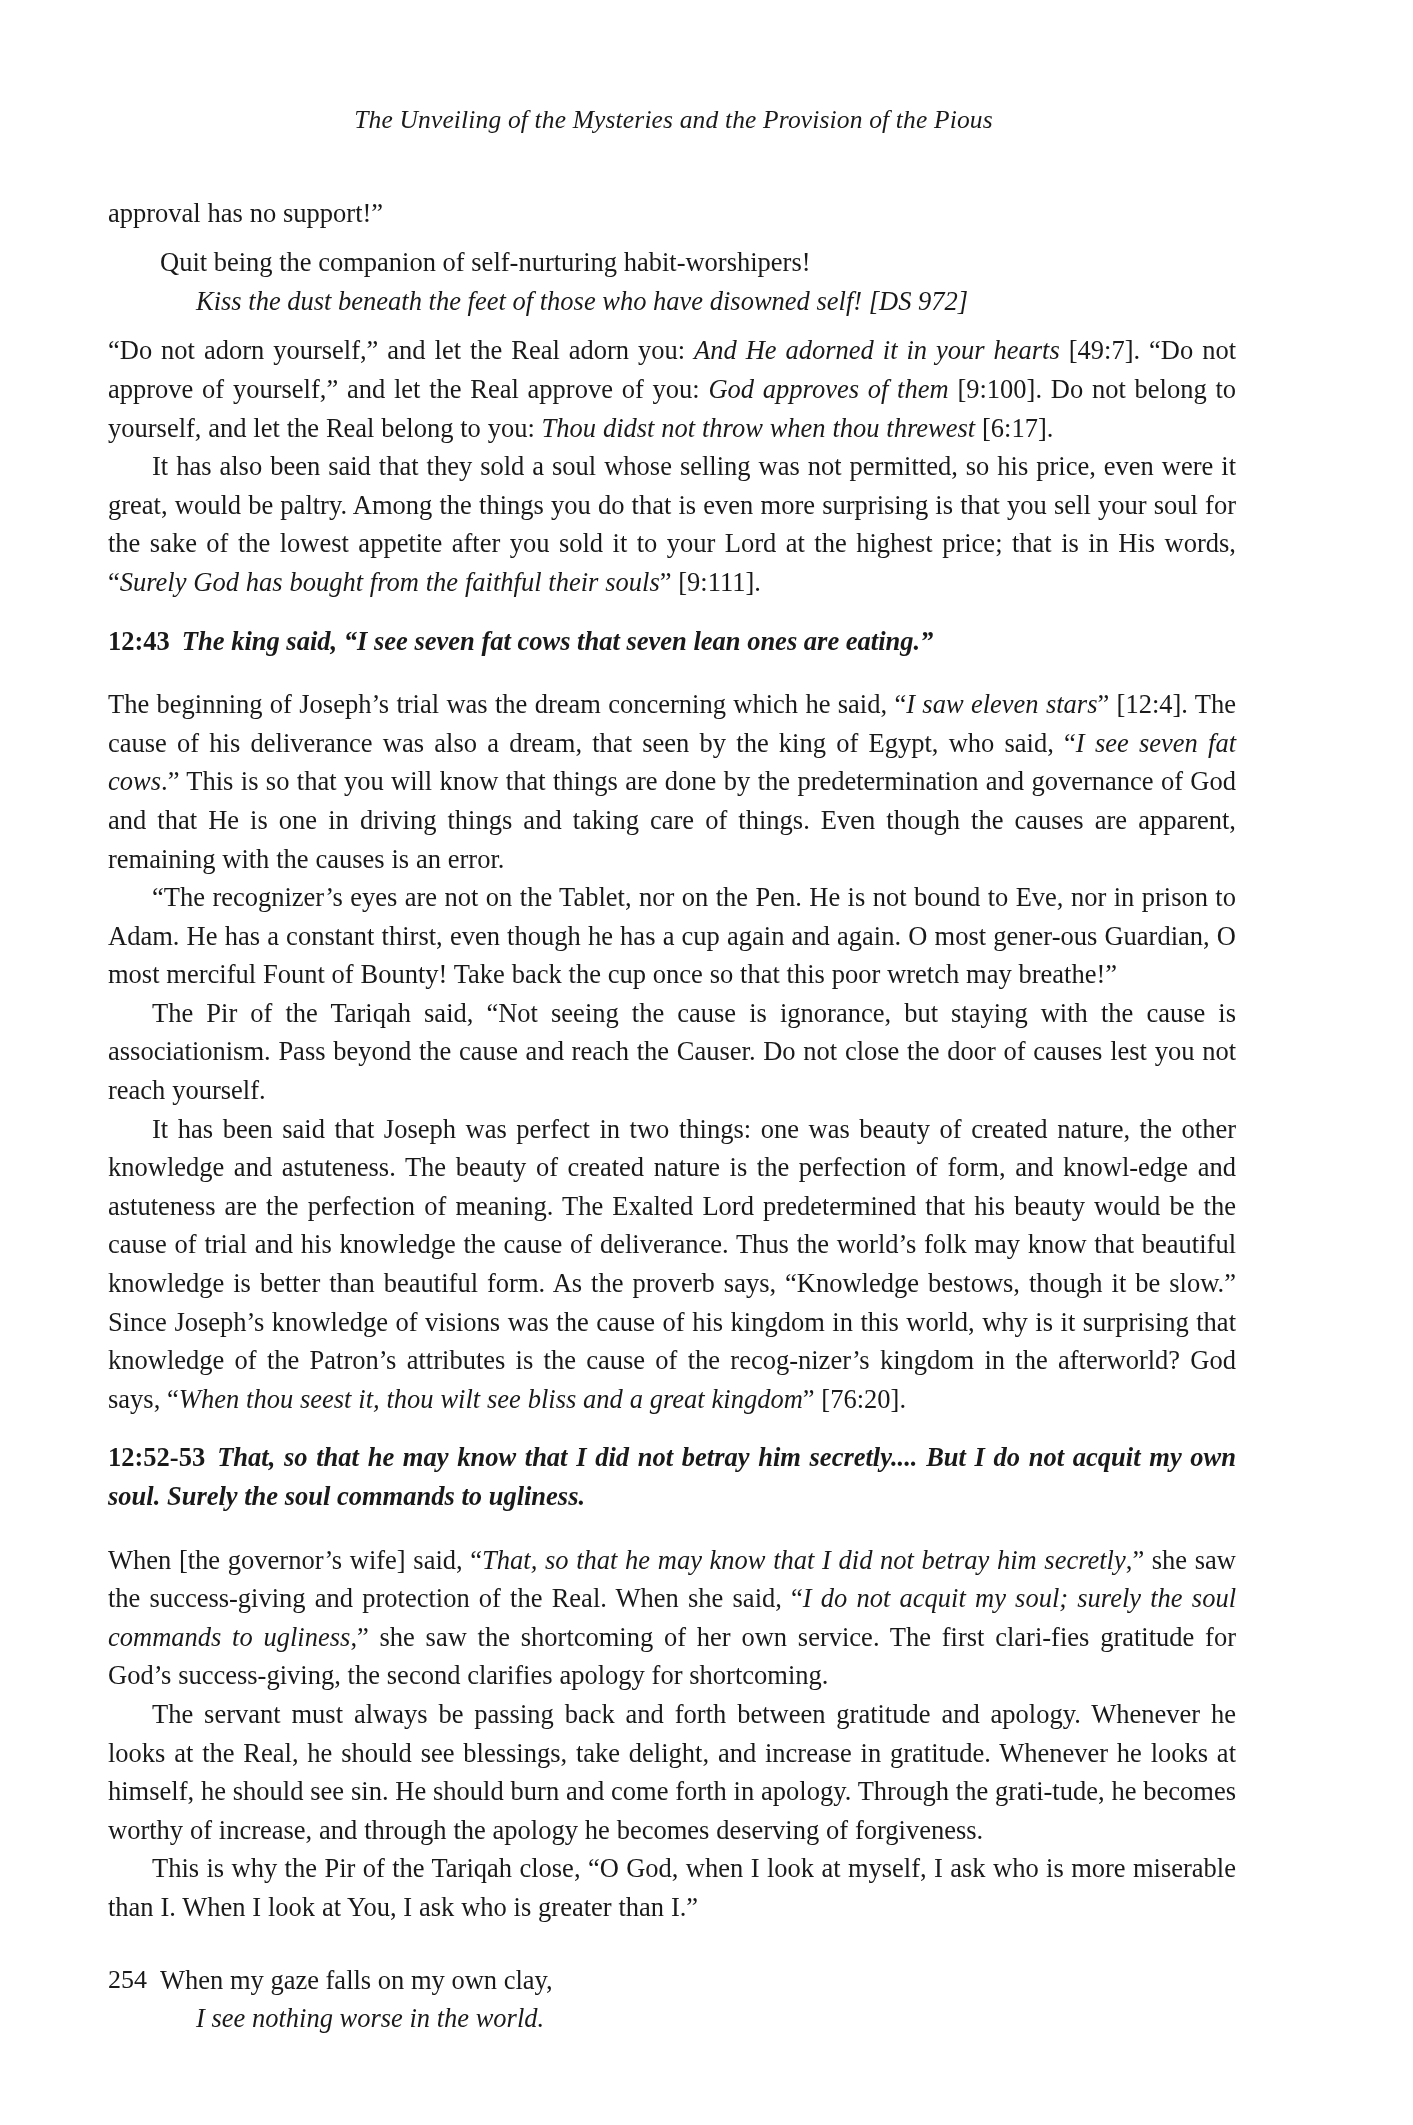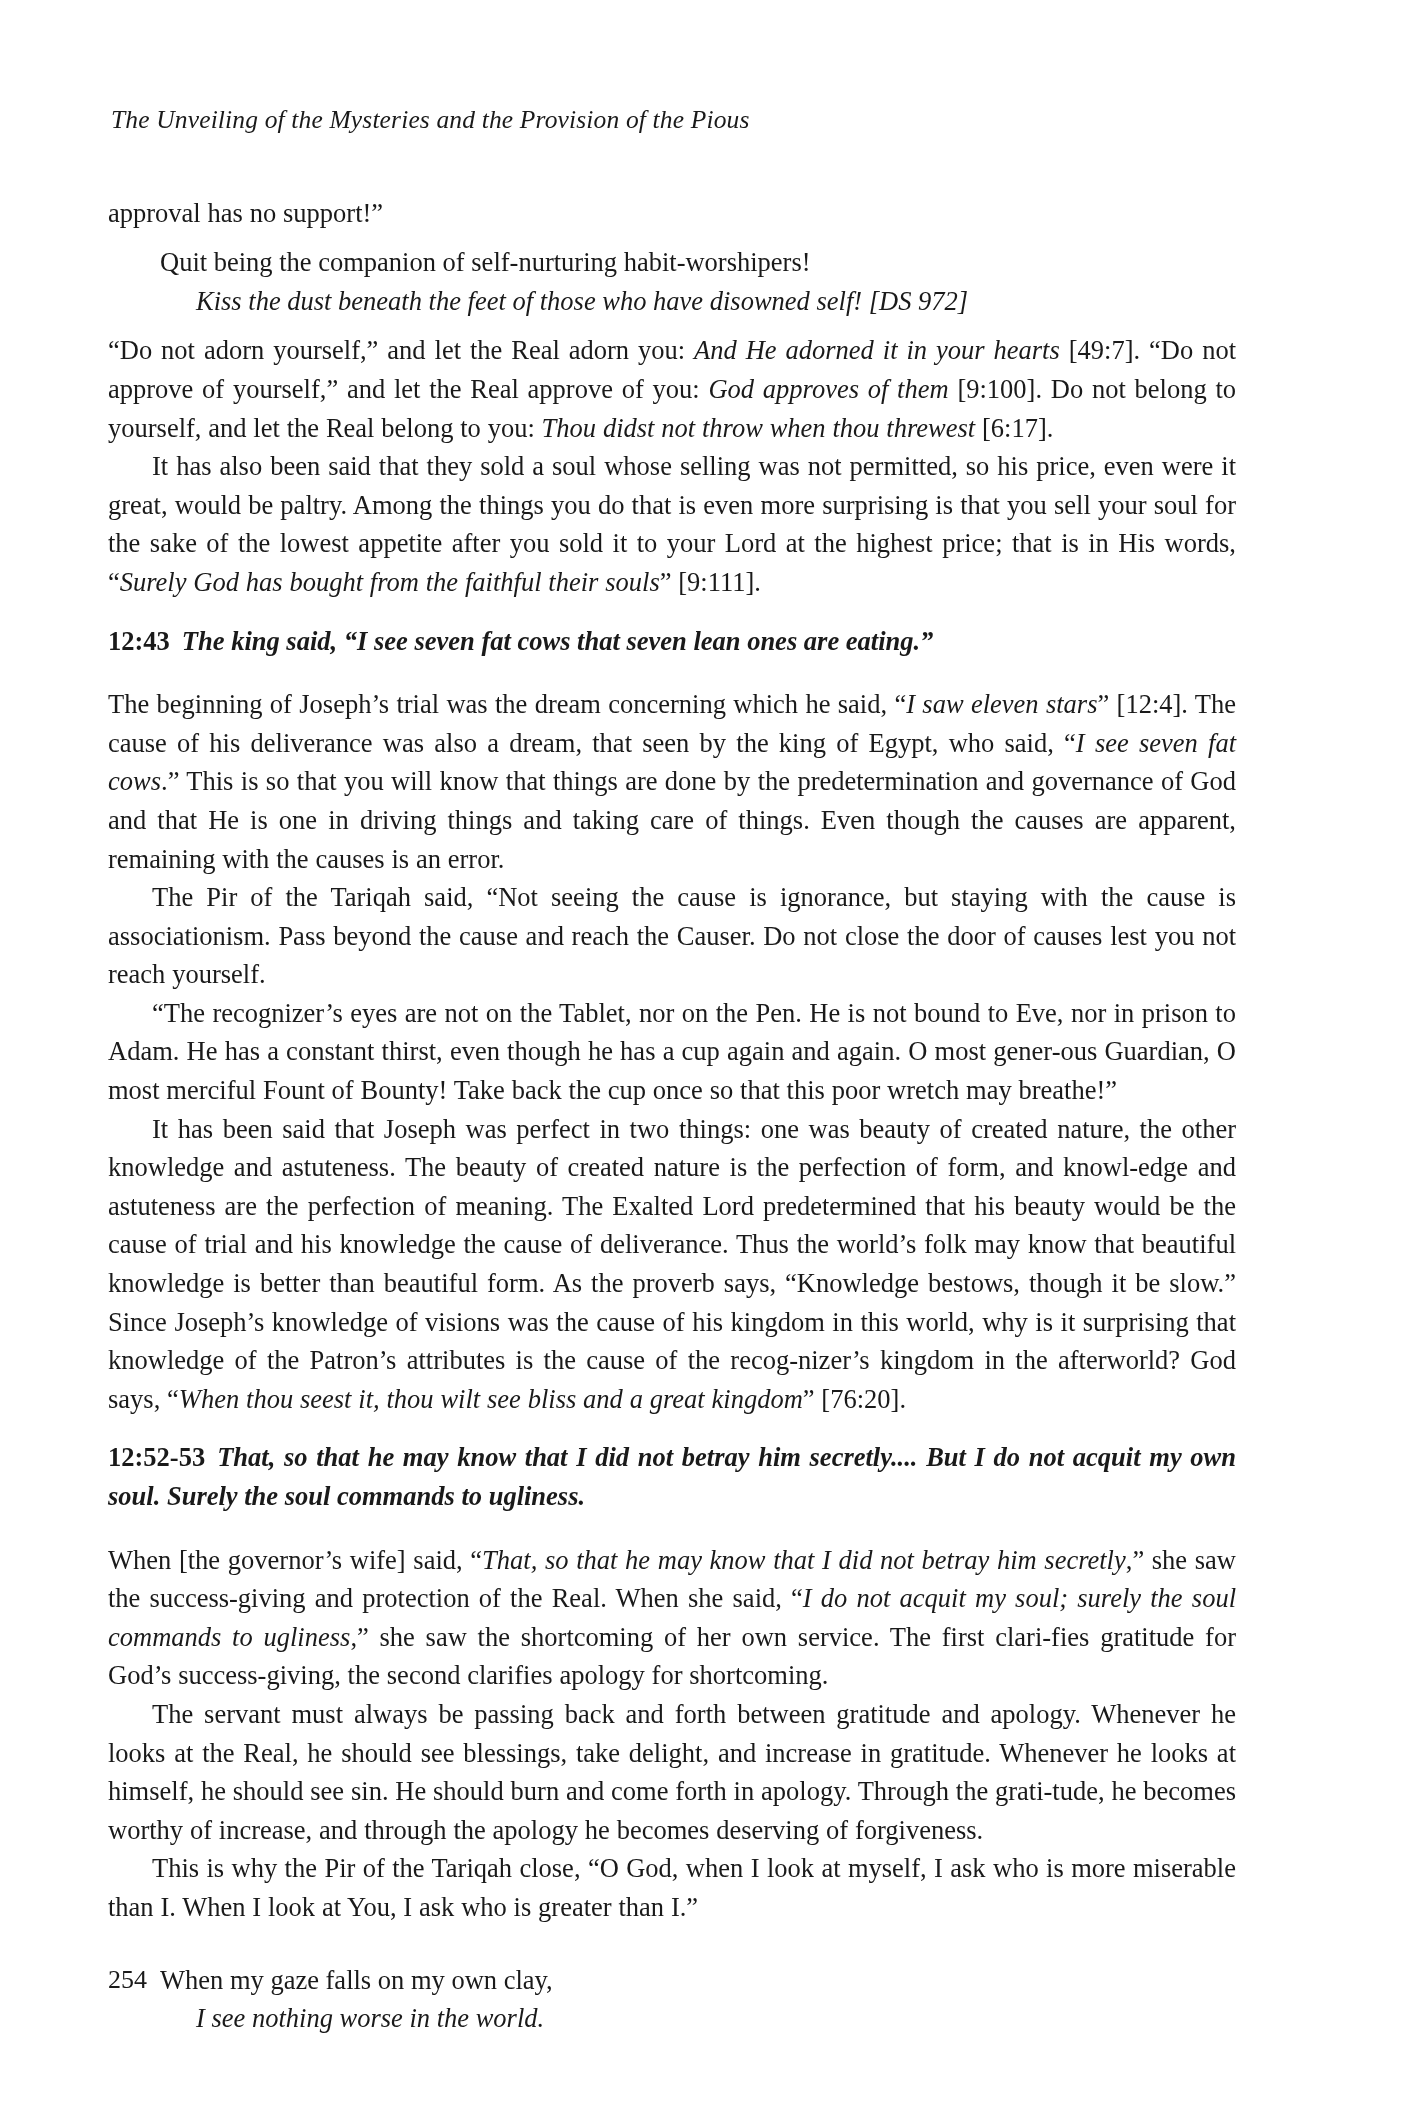--- a/index.html
+++ b/index.html
@@ -24,20 +24,21 @@
     left: 108px;
     top: 105px;
     width: 1128px;
   }
   .running-head {
     font-style: italic;
     font-size: 25.5px;
     line-height: 1.2;
     letter-spacing: 0.15px;
     margin: 0 0 58px 3px;
+    text-align: center;
   }
   p.body {
     font-size: 26.5px;
     line-height: 38.6px;
     text-align: justify;
     text-justify: inter-word;
     margin: 0;
     hyphens: none;
     word-spacing: 0.2px;
   }
@@ -106,23 +107,23 @@
 
     <p class="body"><span>“Do not adorn yourself,” and let the Real adorn you: </span><i>And He adorned it in your hearts</i><span> [49:7].  “Do not approve of yourself,” and let the Real approve of you: </span><i>God approves of them</i><span> [9:100].  Do not belong to yourself, and let the Real belong to you: </span><i>Thou didst not throw when thou threwest</i><span> [6:17].</span></p>
 
 
     <p class="body indent"><span>It has also been said that they sold a soul whose selling was not permitted, so his price, even were it great, would be paltry.  Among the things you do that is even more surprising is that you sell your soul for the sake of the lowest appetite after you sold it to your Lord at the highest price; that is in His words, “</span><i>Surely God has bought from the faithful their souls</i><span>” [9:111].</span></p>
 
     <h2 class="qheading"><span class="vnum">12:43</span><span class="vtext">The king said, “I see seven fat cows that seven lean ones are eating.”</span></h2>
 
     <p class="body"><span>The beginning of Joseph’s trial was the dream concerning which he said, “</span><i>I saw eleven stars</i><span>” [12:4].  The cause of his deliverance was also a dream, that seen by the king of Egypt, who said, “</span><i>I see seven fat cows</i><span>.”  This is so that you will know that things are done by the predetermination and governance of God and that He is one in driving things and taking care of things.  Even though the causes are apparent, remaining with the causes is an error.</span></p>
 
+    <p class="body indent"><span>“The recognizer’s eyes are not on the Tablet, nor on the Pen.  He is not bound to Eve, nor in prison to Adam.  He has a constant thirst, even though he has a cup again and again.  O most gener-ous Guardian, O most merciful Fount of Bounty!  Take back the cup once so that this poor wretch may breathe!”</span></p>
+
     <p class="body indent"><span>The Pir of the Tariqah said, “Not seeing the cause is ignorance, but staying with the cause is associationism.  Pass beyond the cause and reach the Causer.  Do not close the door of causes lest you not reach yourself.</span></p>
-
-    <p class="body indent"><span>“The recognizer’s eyes are not on the Tablet, nor on the Pen.  He is not bound to Eve, nor in prison to Adam.  He has a constant thirst, even though he has a cup again and again.  O most gener-ous Guardian, O most merciful Fount of Bounty!  Take back the cup once so that this poor wretch may breathe!”</span></p>
 
     <p class="body indent"><span>It has been said that Joseph was perfect in two things:  one was beauty of created nature, the other knowledge and astuteness.  The beauty of created nature is the perfection of form, and knowl-edge and astuteness are the perfection of meaning.  The Exalted Lord predetermined that his beauty would be the cause of trial and his knowledge the cause of deliverance.  Thus the world’s folk may know that beautiful knowledge is better than beautiful form.  As the proverb says, “Knowledge bestows, though it be slow.”  Since Joseph’s knowledge of visions was the cause of his kingdom in this world, why is it surprising that knowledge of the Patron’s attributes is the cause of the recog-nizer’s kingdom in the afterworld?  God says, “</span><i>When thou seest it, thou wilt see bliss and a great kingdom</i><span>” [76:20].</span></p>
 
     <h2 class="qheading"><span class="vnum">12:52-53</span><span class="vtext">That, so that he may know that I did not betray him secretly....  But I do not acquit my own soul.  Surely the soul commands to ugliness.</span></h2>
 
     <p class="body"><span>When [the governor’s wife] said, “</span><i>That, so that he may know that I did not betray him secretly</i><span>,” she saw the success-giving and protection of the Real.  When she said, “</span><i>I do not acquit my soul; surely the soul commands to ugliness</i><span>,” she saw the shortcoming of her own service.  The first clari-fies gratitude for God’s success-giving, the second clarifies apology for shortcoming.</span></p>
 
     <p class="body indent"><span>The servant must always be passing back and forth between gratitude and apology.  Whenever he looks at the Real, he should see blessings, take delight, and increase in gratitude.  Whenever he looks at himself, he should see sin.  He should burn and come forth in apology.  Through the grati-tude, he becomes worthy of increase, and through the apology he becomes deserving of forgiveness.</span></p>
 
     <p class="body indent"><span>This is why the Pir of the Tariqah close, “O God, when I look at myself, I ask who is more miserable than I.  When I look at You, I ask who is greater than I.”</span></p>

